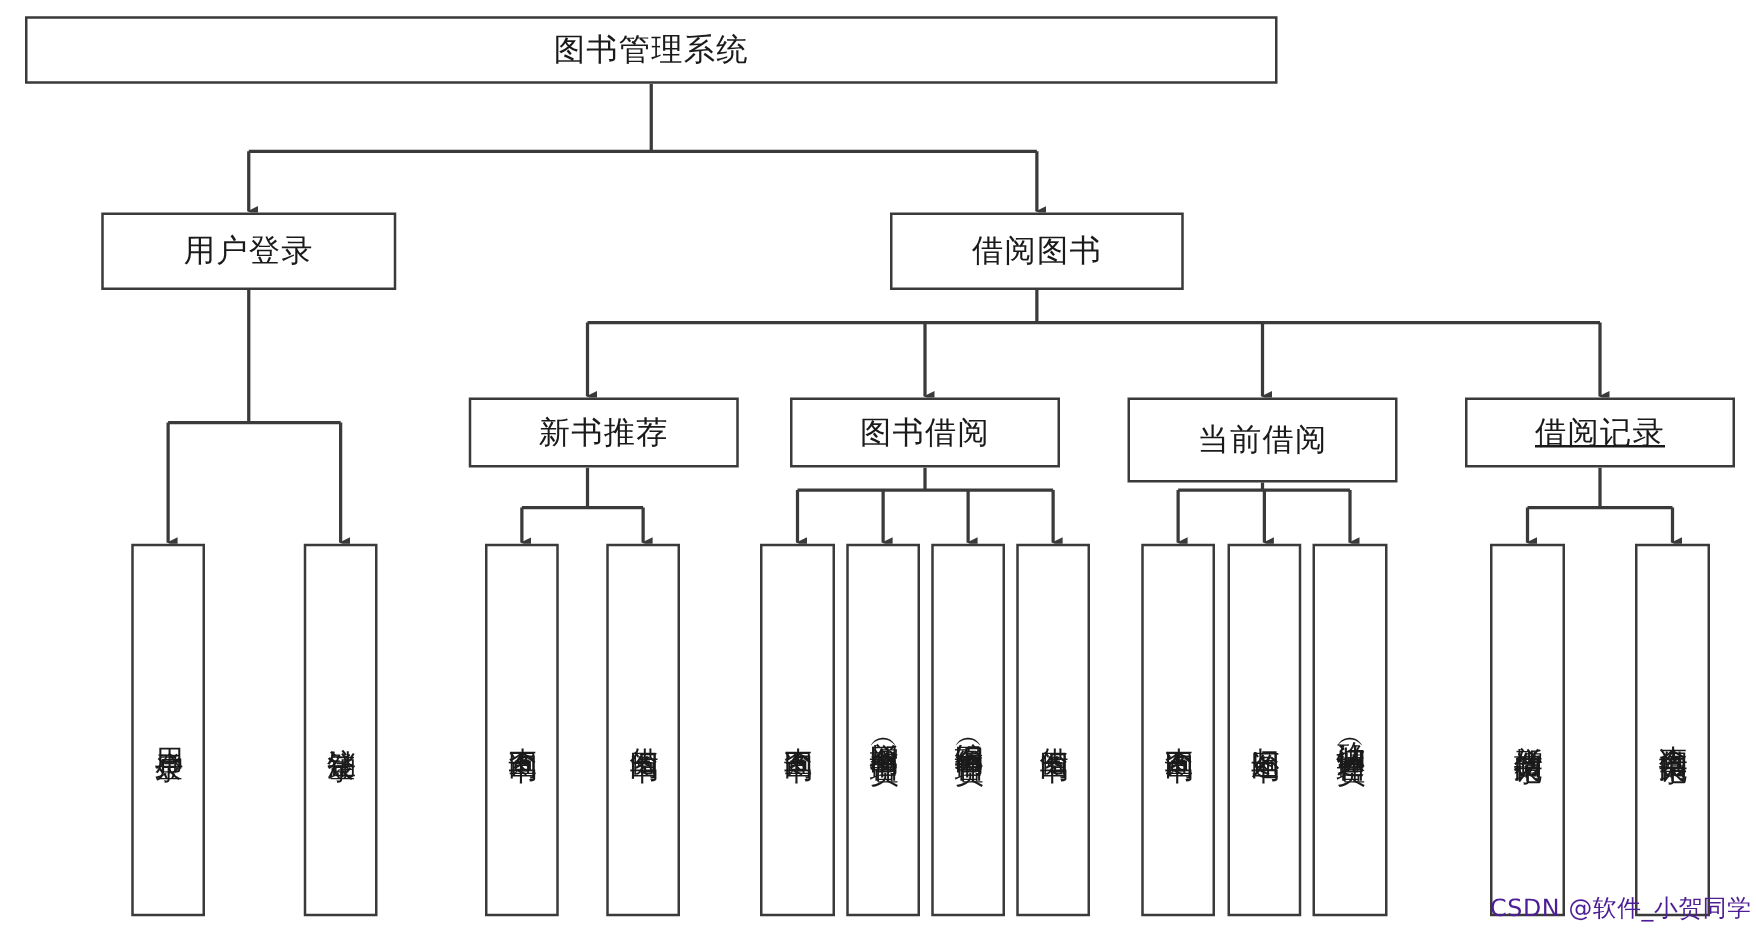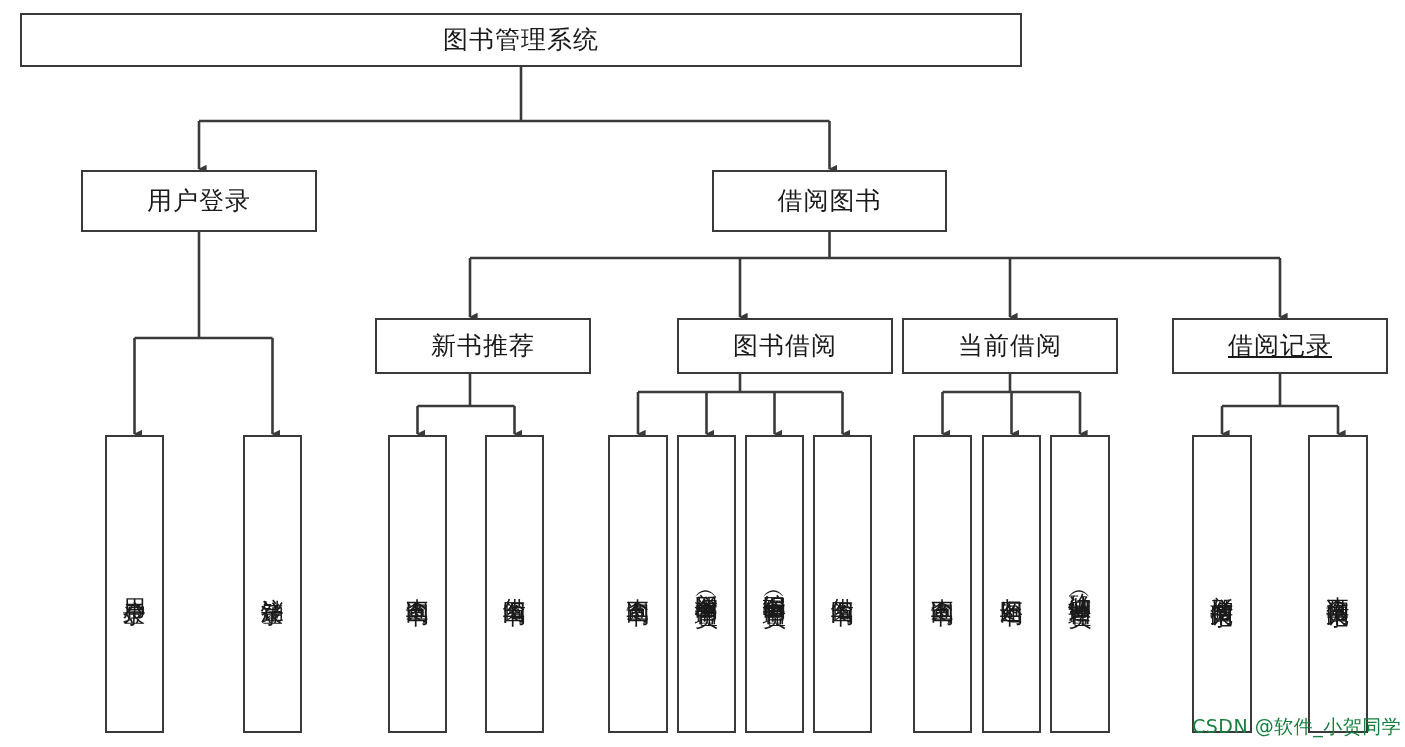--- a/index.html
+++ b/index.html
@@ -54,21 +54,21 @@
     writing-mode: vertical-rl;
     text-orientation: upright;
     white-space: nowrap;
     display: block;
   }
   .watermark {
     position: absolute;
     left: 1192px;
     top: 714px;
     font-size: 19px;
-    color: #15803d;
+    color: #4c1d95;
     white-space: nowrap;
     letter-spacing: 0.5px;
     font-family: "DejaVu Sans", "Liberation Sans", sans-serif;
   }
 </style>
 </head>
 <body>
 
 <div id="canvas">
 
@@ -121,24 +121,24 @@
       </div>
       <div class="node horiz" style="left: 81px; top: 170px; width: 236px; height: 62px;">
         <span>用户登录</span>
       </div>
       <div class="node horiz" style="left: 712px; top: 170px; width: 235px; height: 62px;">
         <span>借阅图书</span>
       </div>
       <div class="node horiz" style="left: 375px; top: 318px; width: 216px; height: 56px;">
         <span>新书推荐</span>
       </div>
-      <div class="node horiz" style="left: 632px; top: 318px; width: 216px; height: 56px; margin-left: 45px;">
+      <div class="node horiz" style="left: 632px; top: 318px; width: 216px; height: 56px;">
         <span>图书借阅</span>
       </div>
-      <div class="node horiz" style="left: 902px; top: 318px; width: 216px; height: 56px;">
+      <div class="node horiz" style="left: 902px; top: 318px; width: 216px; height: 68px;">
         <span>当前借阅</span>
       </div>
       <div class="node horiz" style="left: 1172px; top: 318px; width: 216px; height: 56px; text-decoration: underline;">
         <span>借阅记录</span>
       </div>
       <div class="node vert" style="left: 105px; top: 435px; width: 59px; height: 298px;">
         <span class="vtext">用户登录</span>
       </div>
       <div class="node vert" style="left: 243px; top: 435px; width: 59px; height: 298px;">
         <span class="vtext">注销登录</span>

